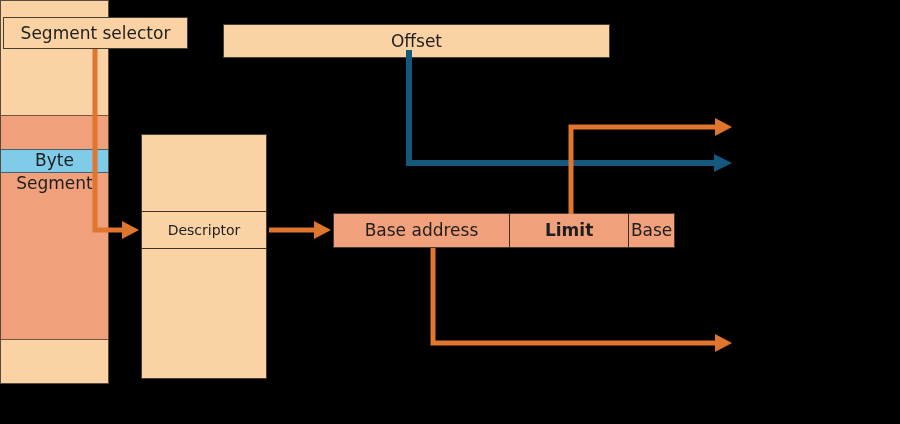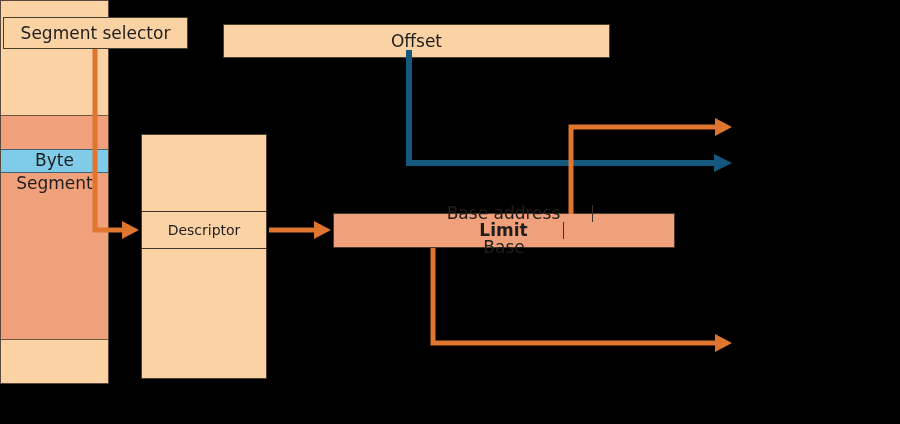--- a/index.html
+++ b/index.html
@@ -19,21 +19,21 @@
     position: absolute;
     box-sizing: border-box;
     display: flex;
     align-items: center;
     justify-content: center;
     color: #1e1e1e;
     font-size: 17px;
     line-height: 1;
   }
   .peach  { background: var(--peach);  border: 1px solid #47402f; }
-  .salmon { background: var(--salmon); border: 1px solid #473a2d; flex-direction: column; }
+  .salmon { background: var(--salmon); border: 1px solid #473a2d; }
 
   
   #segment-selector-box { left: 3px;   top: 17px; width: 185px; height: 32px; }
   #offset-box           { left: 223px; top: 24px; width: 387px; height: 34px; }
 
   
   #descriptor-table { left: 141px; top: 134px; width: 126px; height: 245px;
                       display: block; padding: 0; }
   #descriptor-table .cell {
     box-sizing: border-box; width: 100%;

